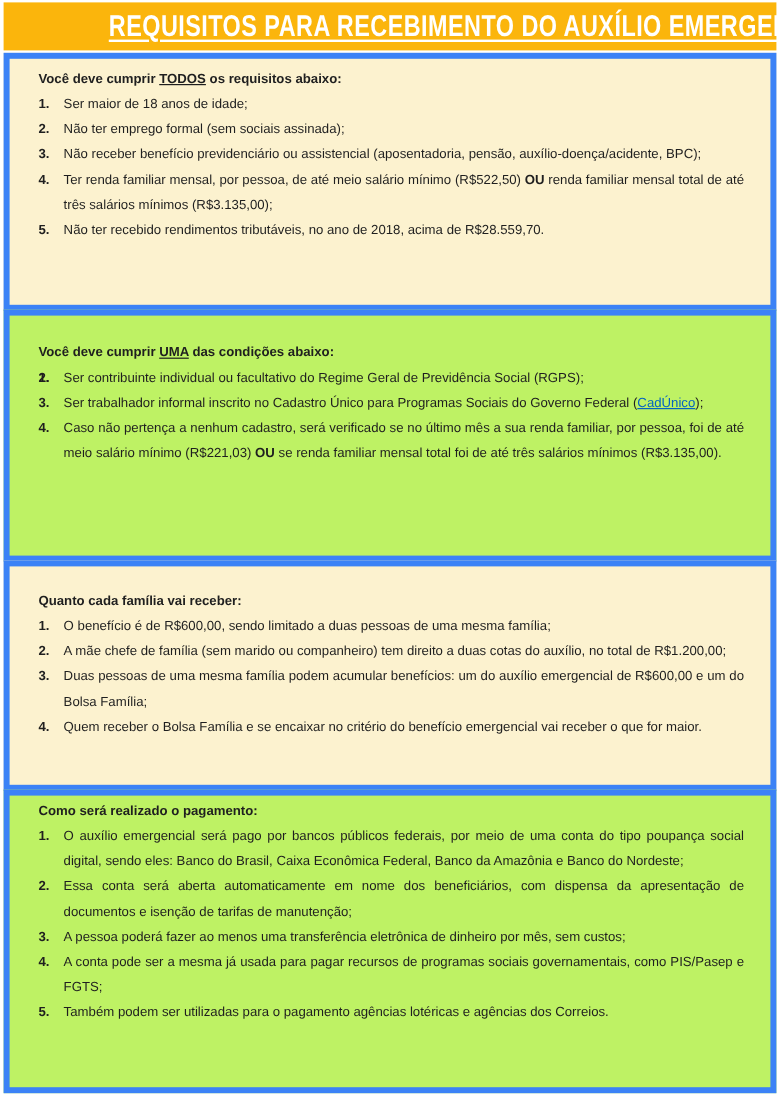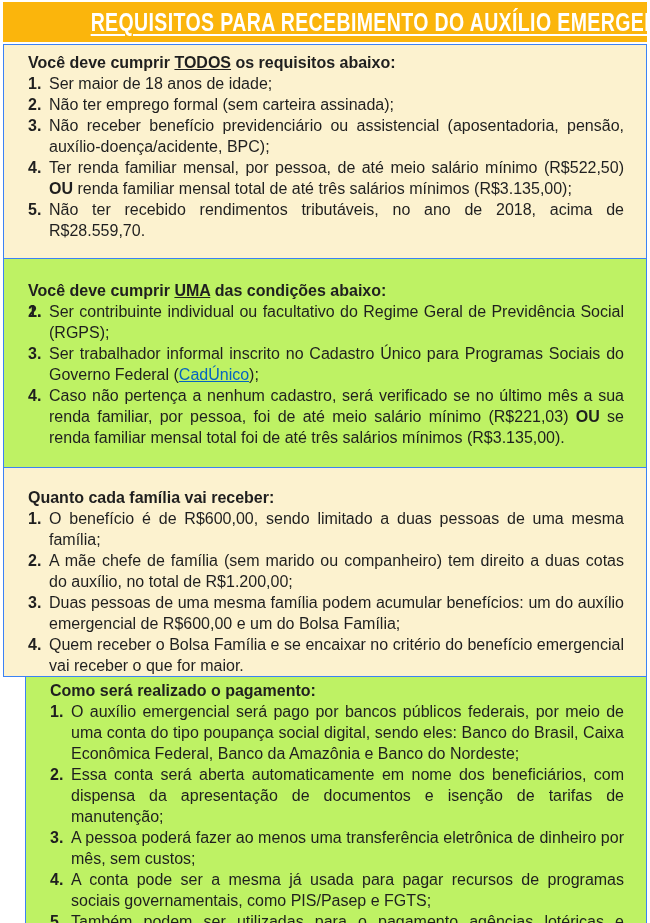--- a/index.html
+++ b/index.html
@@ -39,32 +39,32 @@
     text-decoration-thickness: 2px;
   }
   .header-title-suffix {
     color: #ffffff;
     font-weight: 700;
     font-size: 25px;
     text-decoration: none;
   }
   
   .section {
-    border: 1px solid #3b82f6;
+    border: 5px solid #3b82f6;
     padding: 6px 22px 0 24px;
-    font-size: 16px;
+    font-size: 11px;
     line-height: 21px;
   }
   .section + .section { margin-top: -1px; }
   .section.cream { background: #FCF2CF; }
   .section.white { background: #bef264; }
   .sec-1 { min-height: 215px; padding-top: 7px; }
   .sec-2 { min-height: 210px; padding-top: 21px; }
   .sec-3 { min-height: 192px; padding-top: 19px; }
-  .sec-4 { min-height: 253px; padding-top: 3px; margin-left: 22px; }
+  .sec-4 { min-height: 253px; padding-top: 3px; }
   .sec-heading {
     font-weight: 700;
   }
   .sec-heading .seg-u { text-decoration: underline; }
   .item {
     position: relative;
     padding-left: 21px;
     text-align: justify;
   }
   .item-num {
@@ -84,21 +84,21 @@
 <div class="page">
 
   <div class="header-bar">
     <span class="header-title-wrap"><span class="header-title">REQUISITOS PARA RECEBIMENTO DO AUXÍLIO EMERGENCIAL</span><span class="header-title-suffix">:</span></span>
   </div>
 
   <div class="section sec-1 cream">
     <div class="sec-heading"><span>Você deve cumprir </span><span class="seg-u">TODOS</span><span> os requisitos abaixo:</span></div>
     <div class="sec-list">
         <div class="item"><span class="item-num">1.</span><span>Ser maior de 18 anos de idade;</span></div>
-        <div class="item"><span class="item-num">2.</span><span>Não ter emprego formal (sem carteira assinada);</span></div>
+        <div class="item"><span class="item-num">2.</span><span>Não ter emprego formal (sem sociais assinada);</span></div>
         <div class="item"><span class="item-num">3.</span><span>Não receber benefício previdenciário ou assistencial (aposentadoria, pensão, auxílio-doença/acidente,  BPC);</span></div>
         <div class="item"><span class="item-num">4.</span><span>Ter renda familiar mensal, por pessoa, de até meio salário mínimo (R$522,50) </span><span class="seg-bold">OU</span><span> renda familiar mensal total de até três salários mínimos (R$3.135,00);</span></div>
         <div class="item"><span class="item-num">5.</span><span>Não ter recebido rendimentos tributáveis, no ano de 2018, acima de R$28.559,70.</span></div>
       </div>
   </div>
 
   <div class="section sec-2 white">
     <div class="sec-heading"><span>Você deve cumprir </span><span class="seg-u">UMA</span><span> das condições abaixo:</span></div>
     <div class="sec-list">
         <div class="item"><span class="item-num">1.</span></div>

